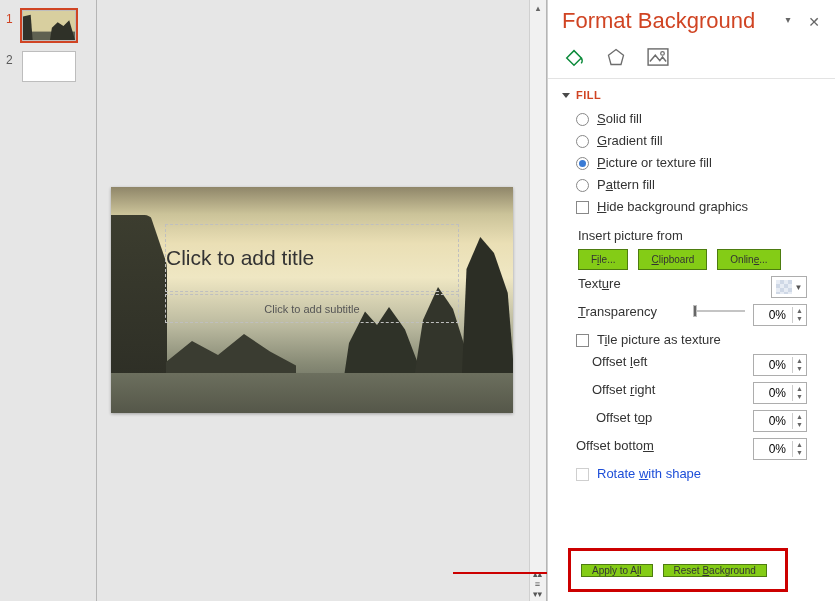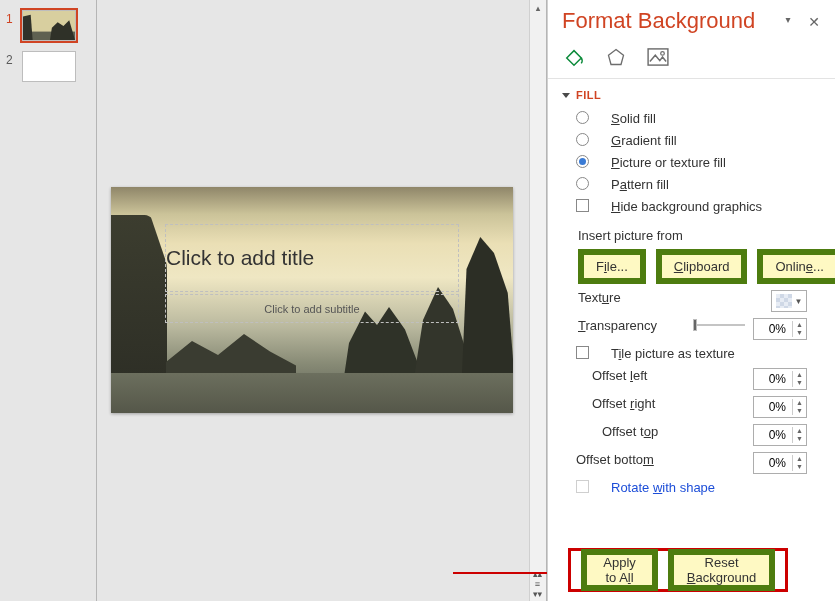--- a/index.html
+++ b/index.html
@@ -59,29 +59,29 @@
 .fp-menu { width:14px; height:14px; font-size:10px; color:#666; text-align:center; margin-right:12px;}
 .fp-close { width:14px; height:14px; font-size:14px; color:#666; text-align:center;}
 .fp-tabs { display:flex; gap: 18px; padding: 8px 14px 10px 14px; border-bottom:1px solid #e3e3e3;}
 .fp-tab-icon { width:24px; height:22px; display:flex; align-items:center; justify-content:center;}
 .tab-active svg path, .tab-active svg polygon { stroke:#0b8a3a;}
 .fp-section { padding: 10px 24px 0 26px; }
 .fp-sechead { display:flex; align-items:center; gap:6px; margin-bottom:10px;}
 .fp-sechead .tri { width:0; height:0; border-top:5px solid #4a4a4a; border-left:4px solid transparent; border-right:4px solid transparent; margin-left:-12px;}
 .fp-sechead .label { color:#d04423; font-weight:600; font-size:11px; letter-spacing:.5px;}
 
-.radio-row, .check-row { display:flex; align-items:flex-start; gap:22px; font-size:13px; color:#333; margin: 3px 0 7px 2px;}
+.radio-row, .check-row { display:flex; align-items:flex-end; gap:8px; font-size:13px; color:#333; margin: 3px 0 7px 2px;}
 .radio { width:13px; height:13px; border:1px solid #888; border-radius:50%; position:relative;}
 .radio.checked::after{content:"";position:absolute;left:2px;top:2px;width:7px;height:7px;background:#3a7bd5;border-radius:50%;}
 .checkbox { width:13px; height:13px; border:1px solid #888;}
 .under { text-decoration: underline; text-decoration-color: inherit; }
 
 .sub-label { font-size:13px; color:#333; margin: 14px 0 6px 4px;}
 .btn-row { display:flex; gap:10px; margin-left:4px;}
-.pp-btn { border:6px solid #4d7c0f; background:#fef9c3; padding: 4px 12px; font-size:13px; color:#333;}
+.pp-btn { border:1px solid #4d7c0f; background:#84cc16; padding: 4px 12px; font-size:10px; color:#333;}
 .prop-row { display:flex; margin:6px 4px 6px 4px; font-size:13px; color:#333;}
 .prop-row .plabel { flex:1;}
 .spinner { display:flex; align-items:center; border:1px solid #adadad; background:#fff; height:22px;}
 .spinner input { border:none; width:38px; text-align:right; padding-right:6px; font-size:12px; outline:none; height:20px;}
 .spinner .arrows{ width:14px; display:flex; flex-direction:column;}
 .spinner .arrows span{ font-size:7px; line-height:8px; color:#666; text-align:center; border-left:1px solid #ccc;}
 .texture-btn{ width:36px; height:22px; border:1px solid #adadad; background:#fff; display:flex; align-items:center; justify-content:center; gap:3px;}
 .texture-swatch{ width:16px; height:14px; background: repeating-conic-gradient(#cfd8e6 0 25%, #e7ecf4 0 50%) 0 0/8px 8px;}
 .texture-btn .dd{ font-size:8px; color:#555;}
 .slider-track { flex:0 0 52px; height:14px; position:relative; margin:0 8px;}
@@ -251,21 +251,21 @@
       <div class="prop-row" style="margin-left:18px">
         <div class="plabel">Offset <span class="under">r</span>ight</div>
         <div class="spinner">
           <input value="0%" style="">
           <div class="arrows">
               <span>▲</span>
               <span>▼</span>
             </div>
         </div>
       </div>
-      <div class="prop-row" style="margin-left:28px">
+      <div class="prop-row" style="margin-left:22px">
         <div class="plabel">Offset t<span class="under">o</span>p</div>
         <div class="spinner">
           <input value="0%" style="">
           <div class="arrows">
               <span>▲</span>
               <span>▼</span>
             </div>
         </div>
       </div>
       <div class="prop-row" style="margin-left:2px">

